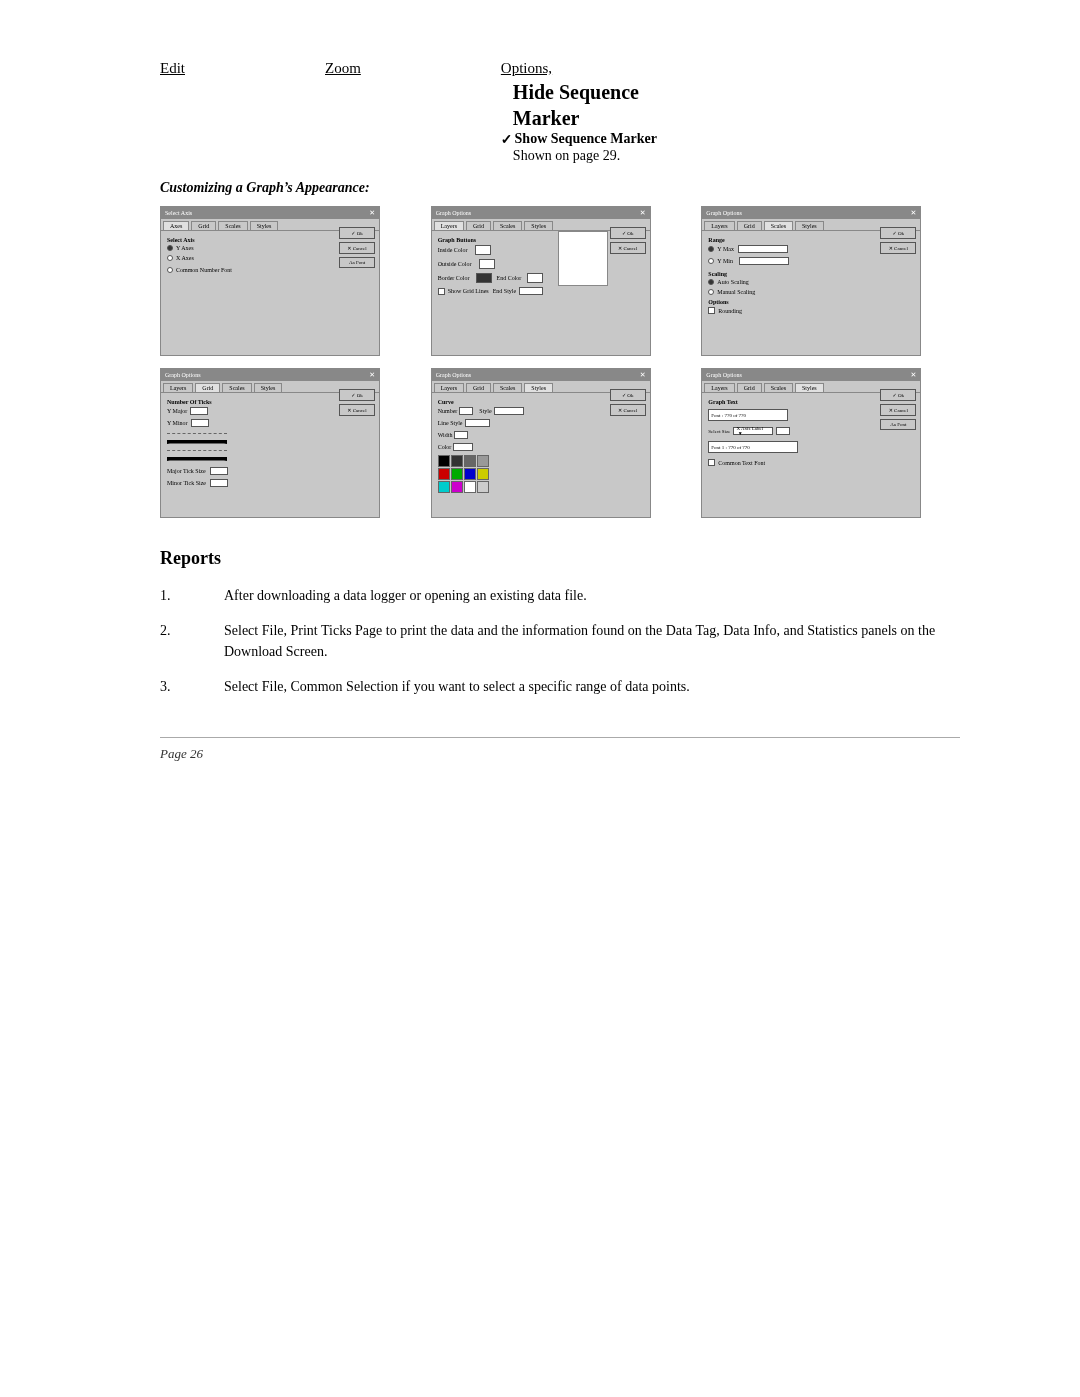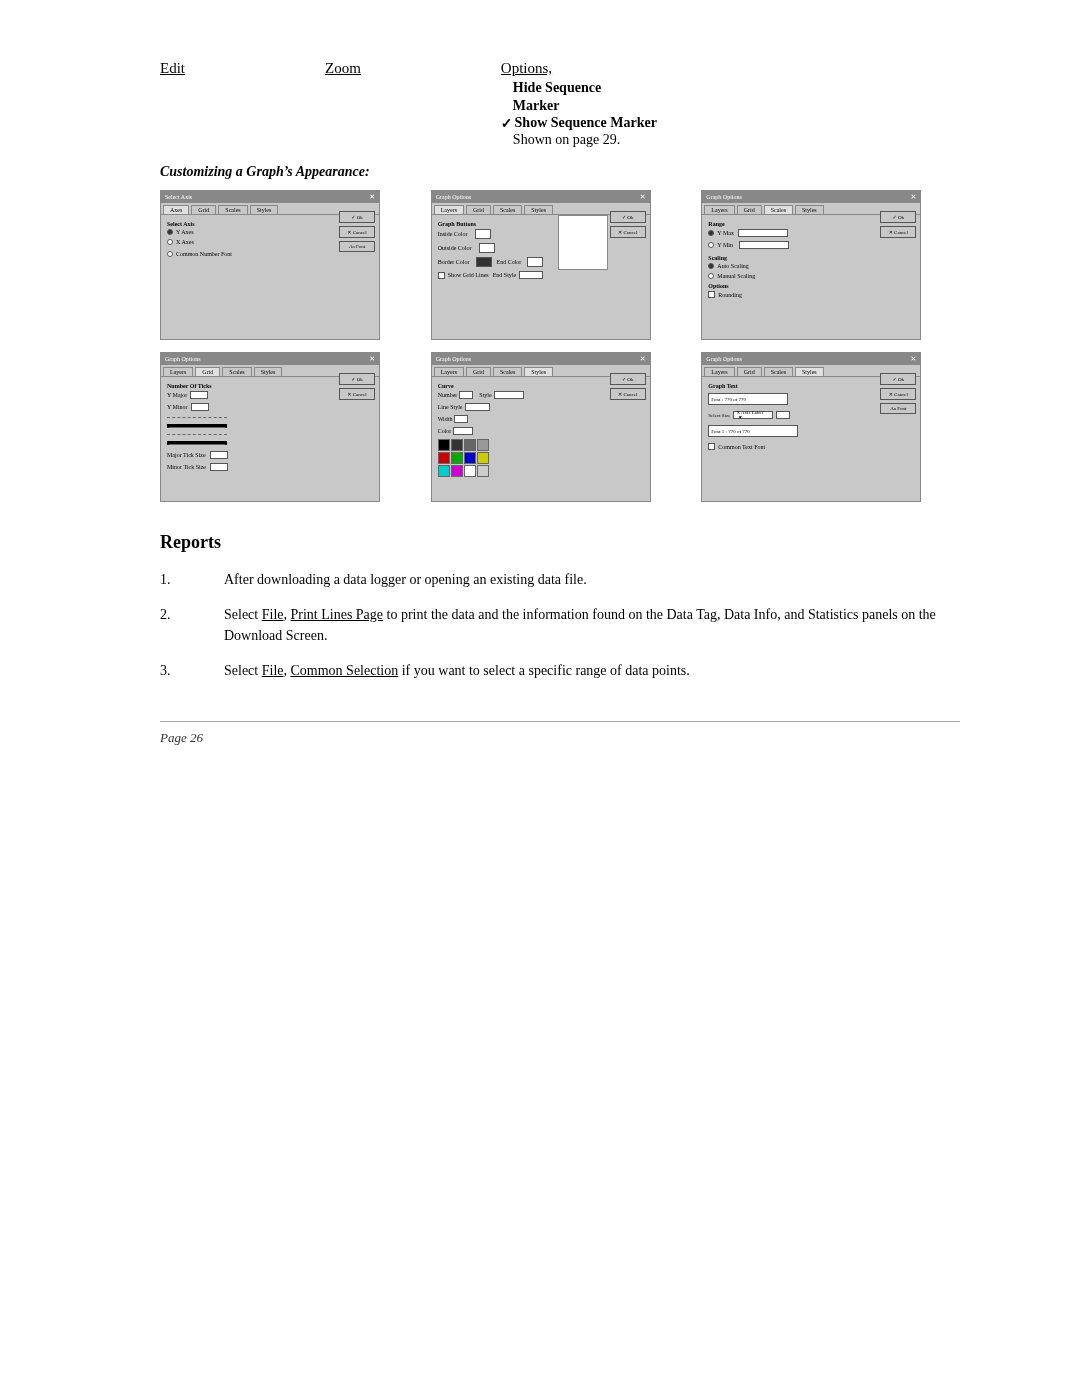--- a/index.html
+++ b/index.html
@@ -56,21 +56,21 @@
     }
 
     .menu-options-title {
       font-size: 15px;
       font-weight: normal;
       text-decoration: underline;
       margin-bottom: 2px;
     }
 
     .menu-hide-sequence {
-      font-size: 14px;
+      font-size: 20px;
       font-weight: bold;
       padding-left: 12px;
       line-height: 1.3;
     }
 
     .menu-show-sequence {
       font-size: 14px;
       font-weight: bold;
       padding-left: 0;
       display: flex;
@@ -270,21 +270,20 @@
     }
 
     .list-text {
       flex: 1;
       font-size: 14px;
       line-height: 1.5;
       margin-left: 36px;
     }
 
     .underlined {
-      text-decoration: underline;
     }
 
     
     .page-footer-rule {
       border: none;
       border-top: 1px solid #aaa;
       margin-top: 40px;
       margin-bottom: 8px;
     }
 
@@ -633,21 +632,21 @@
     <h2 class="reports-title">Reports</h2>
 
     <ol class="reports-list">
       <li>
         <span class="list-number">1.</span>
         <span class="list-text">After downloading a data logger or opening an existing data file.</span>
       </li>
       <li>
         <span class="list-number">2.</span>
         <span class="list-text">
-          Select <span class="underlined">File</span>, <span class="underlined">Print Lines Page</span> to print the data and the information found on the Data Tag, Data Info, and Statistics panels on the Download Screen.
+          Select <span class="underlined">File</span>, <span class="underlined">Print Ticks Page</span> to print the data and the information found on the Data Tag, Data Info, and Statistics panels on the Download Screen.
         </span>
       </li>
       <li>
         <span class="list-number">3.</span>
         <span class="list-text">
           Select <span class="underlined">File</span>, <span class="underlined">Common Selection</span> if you want to select a specific range of data points.
         </span>
       </li>
     </ol>
   </div>

